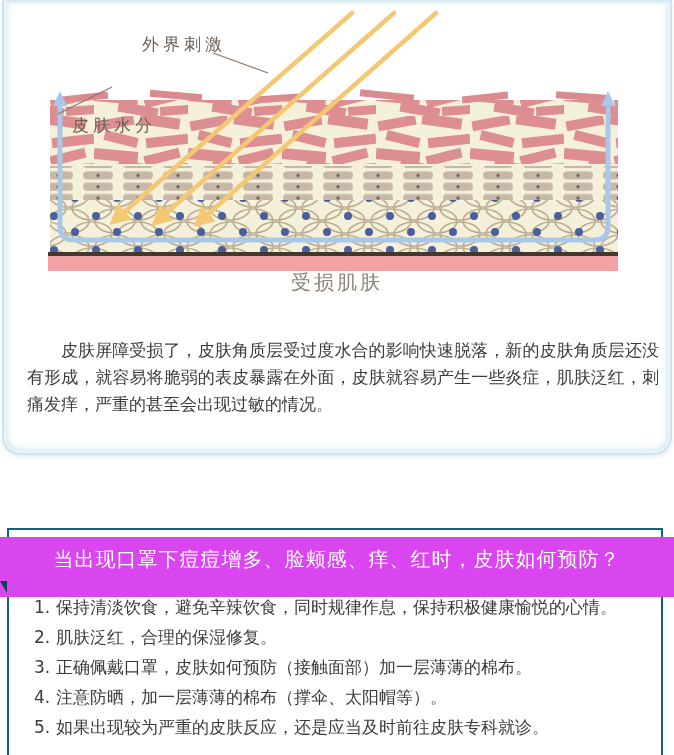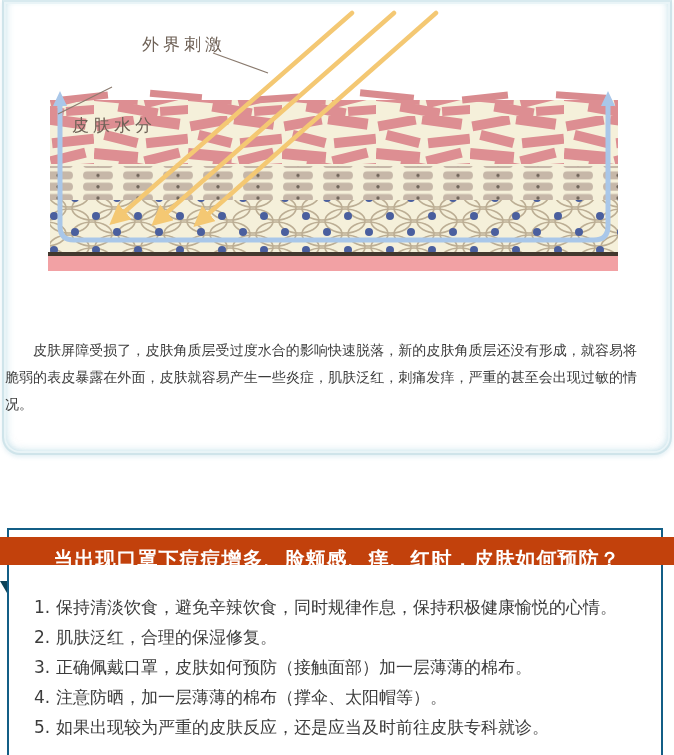--- a/index.html
+++ b/index.html
@@ -16,28 +16,28 @@
 
   .skin-svg{position:absolute;left:0;top:0;}
 
   .diagram-label{position:absolute;color:#6e6156;font-size:17px;letter-spacing:4px;
     white-space:nowrap;line-height:1;text-align:center;}
   .label-external{left:142px;top:36px;}
   .label-moisture{left:72px;top:71px;margin-top:46px;}
   .diagram-caption{position:absolute;left:0;top:271px;width:674px;text-align:center;
     color:#8d8377;font-size:20px;letter-spacing:3px;line-height:1.1;}
 
-  .body-paragraph{position:absolute;left:5px;top:337px;width:632px;
-    font-size:14px;line-height:27px;color:#3c3c3c;text-indent:2em;text-align:justify;}
+  .body-paragraph{position:absolute;left:27px;top:337px;width:632px;
+    font-size:17px;line-height:27px;color:#3c3c3c;text-indent:2em;text-align:justify;}
 
   
   .info-box{position:absolute;left:7px;top:528px;width:652px;height:230px;
     border:2px solid #135e86;border-bottom:none;background:#fff;}
-  .banner{position:absolute;left:0;top:537px;width:674px;height:28px;
-    background:#c2410c;color:#ffffff;font-weight:bold;font-size:20px;
+  .banner{position:absolute;left:0;top:537px;width:674px;height:60px;
+    background:#d946ef;color:#ffffff;font-weight:normal;font-size:20px;
     letter-spacing:1px;text-align:center;line-height:44px;white-space:nowrap;}
   .ribbon-fold{position:absolute;left:0;top:581px;width:7px;height:12px;
     background:#0d4258;-webkit-clip-path:polygon(0 0,100% 0,100% 100%);
     clip-path:polygon(0 0,100% 0,100% 100%);}
 
   .tips{position:absolute;left:34px;top:598px;width:600px;margin:0;padding:0;list-style:none;}
   .tips li{display:flex;margin:0 0 11px 0;font-size:17px;line-height:19px;color:#3c3c3c;}
   .tip-num{flex:0 0 22px;}
   .tip-text{flex:1;}
 </style>
@@ -114,20 +114,21 @@
       <line x1="394" y1="13" x2="156" y2="222" marker-end="url(#yArrow)"></line>
       <line x1="436" y1="13" x2="198" y2="223" marker-end="url(#yArrow)"></line>
     </g>
 
     <line x1="213" y1="53" x2="268" y2="73" stroke="#8a7a6e" stroke-width="1.2"></line>
     <line x1="112" y1="87" x2="58" y2="114" stroke="#8a7a6e" stroke-width="1.2"></line>
   </svg>
 
   <div class="diagram-label label-external">外界刺激</div>
   <div class="diagram-label label-moisture">皮肤水分</div>
+  <div class="diagram-caption">受损肌肤</div>
 
   <div class="body-paragraph">皮肤屏障受损了，皮肤角质层受过度水合的影响快速脱落，新的皮肤角质层还没有形成，就容易将脆弱的表皮暴露在外面，皮肤就容易产生一些炎症，肌肤泛红，刺痛发痒，严重的甚至会出现过敏的情况。</div>
 
   <div class="info-box"></div>
   <div class="banner">
     <span>当出现口罩下痘痘增多、脸颊感、痒、红时，皮肤如何预防？</span>
   </div>
   <div class="ribbon-fold"></div>
 
   <ol class="tips">

